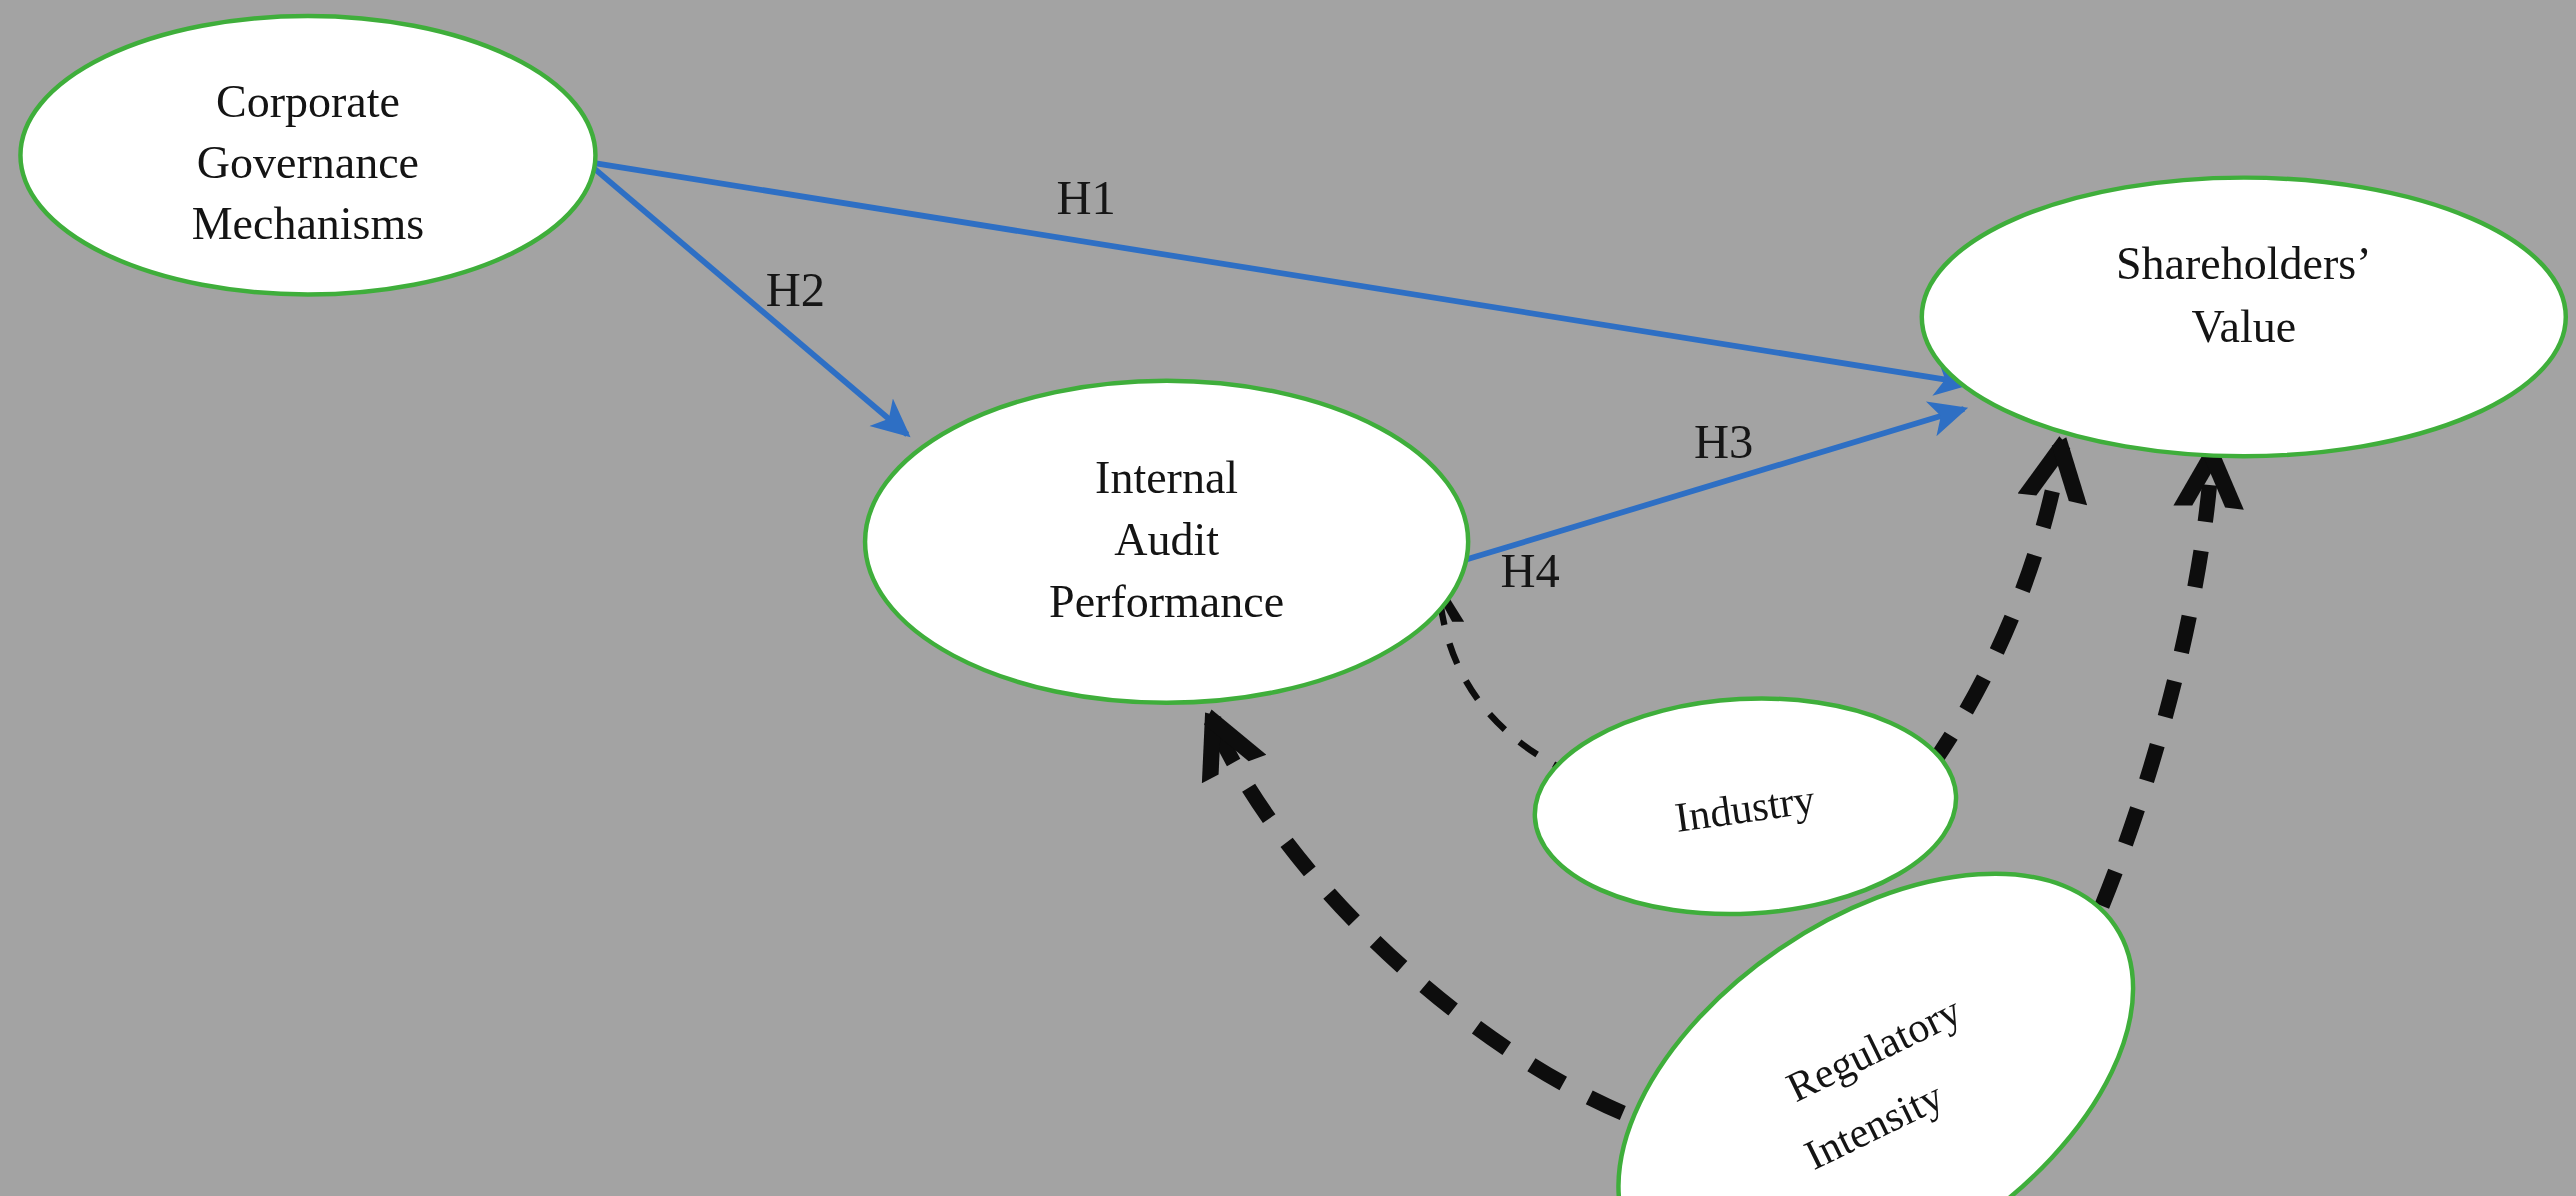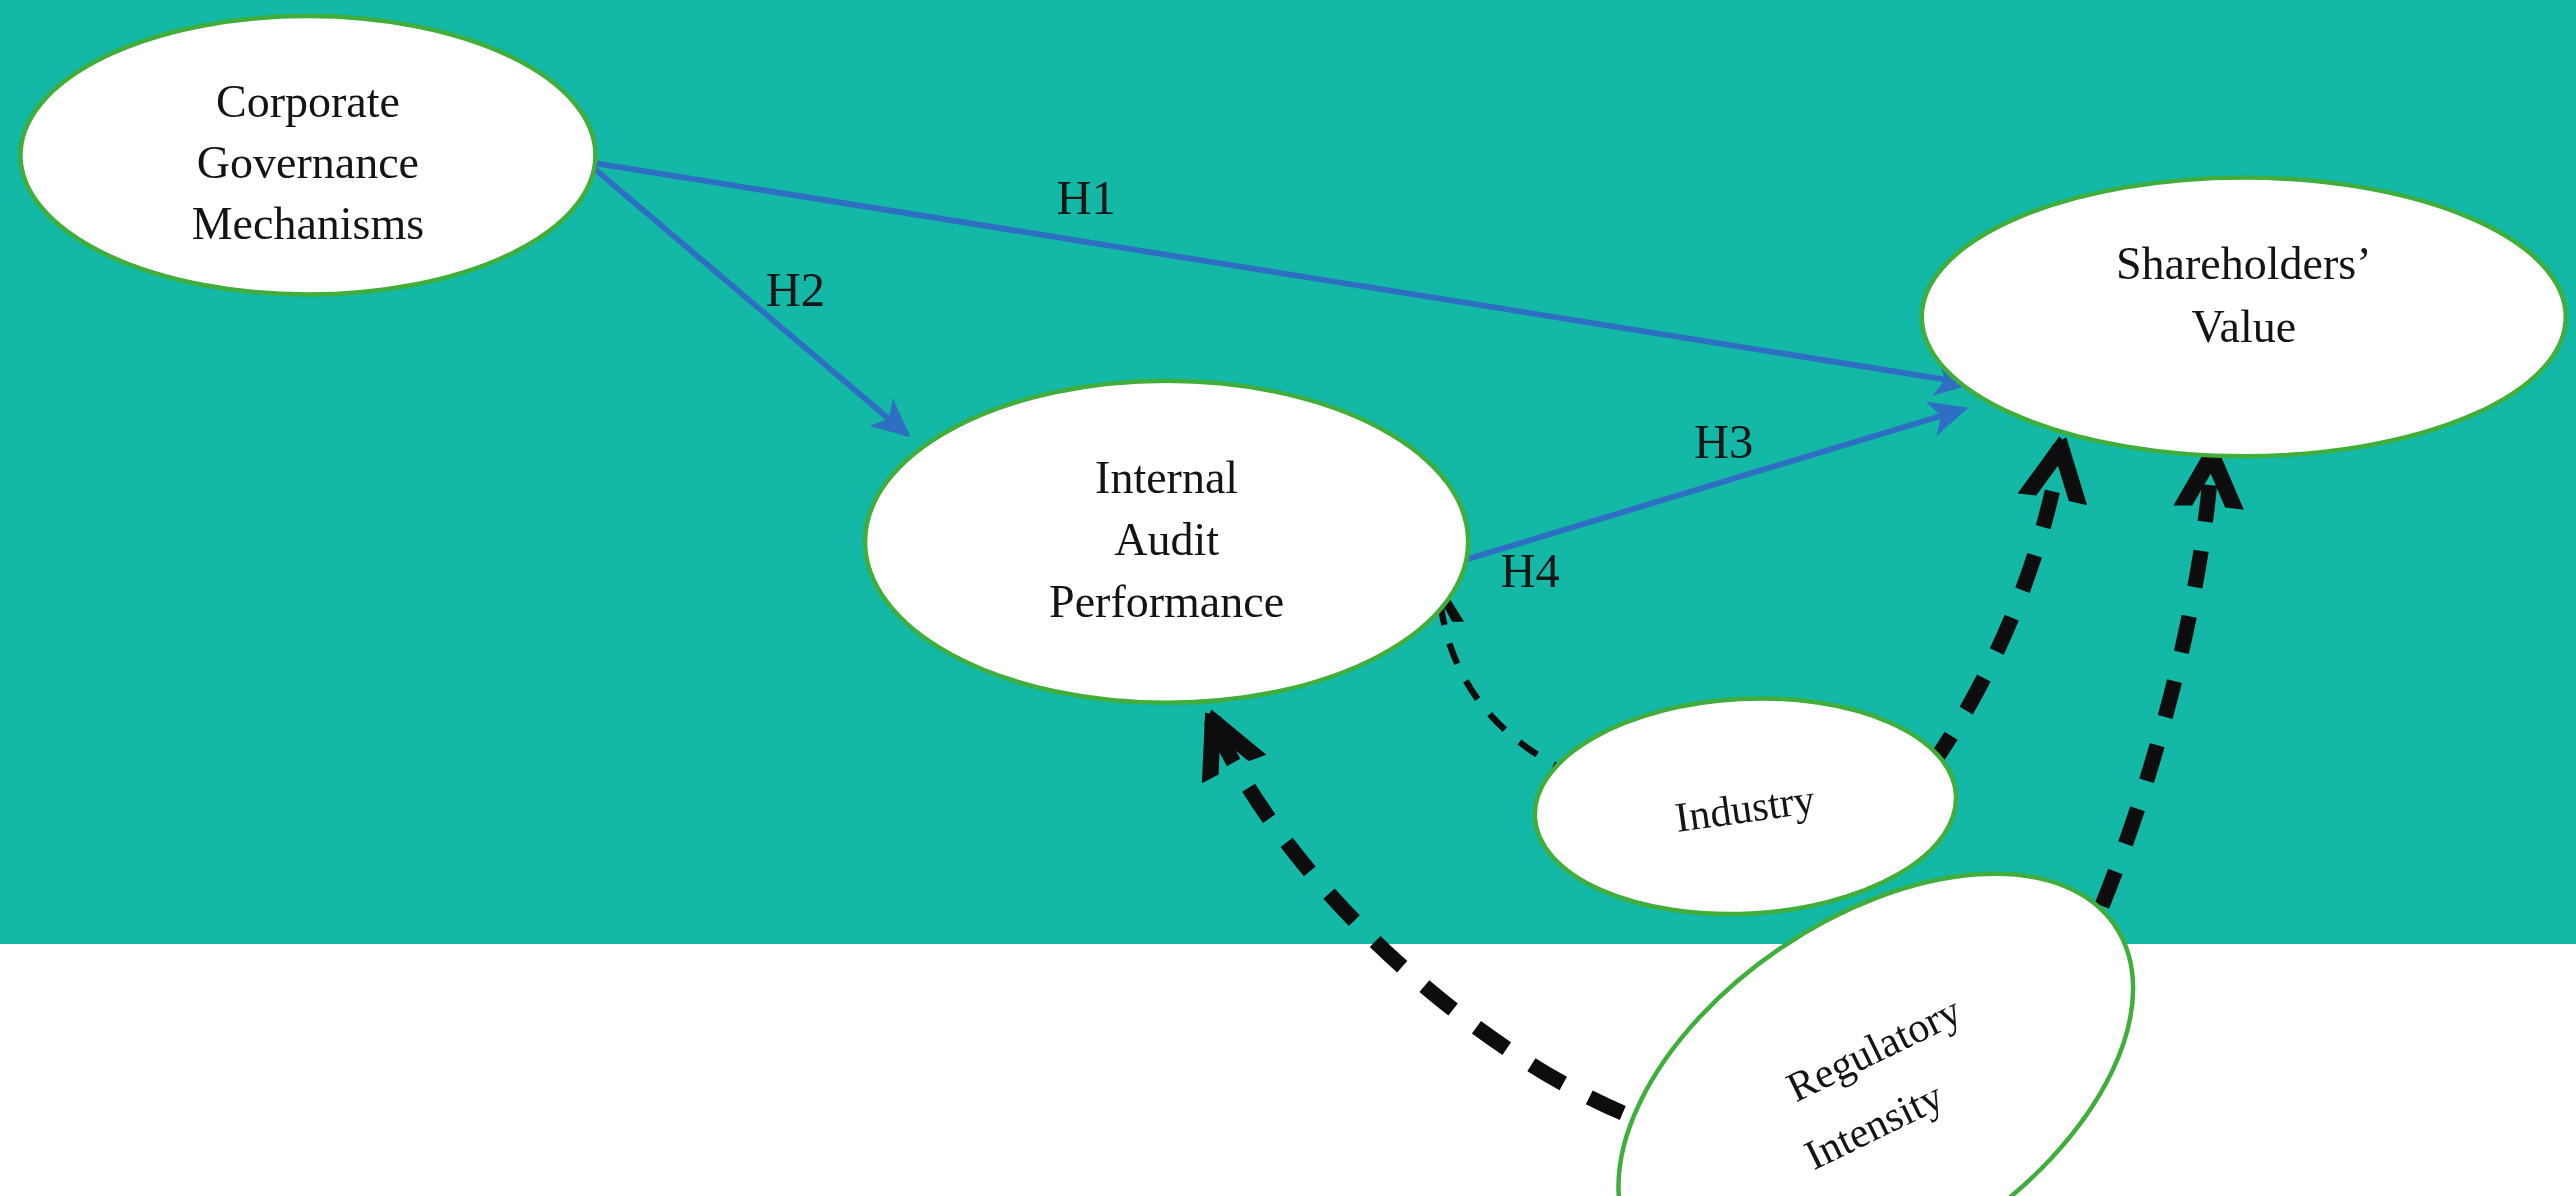--- a/index.html
+++ b/index.html
@@ -10,22 +10,22 @@
   }
   body {
     width: 2576px;
     height: 1196px;
     overflow: hidden;
     font-family: "Liberation Serif", "DejaVu Serif", serif;
   }
   #diagram-root {
     position: relative;
     width: 2576px;
-    height: 944px;
-    background: #14b8a6;
+    height: 1196px;
+    background: #a3a3a3;
   }
   svg#diagram-canvas {
     position: absolute;
     top: 0;
     left: 0;
     width: 2576px;
     height: 1196px;
     display: block;
   }
   .construct-ellipse {

